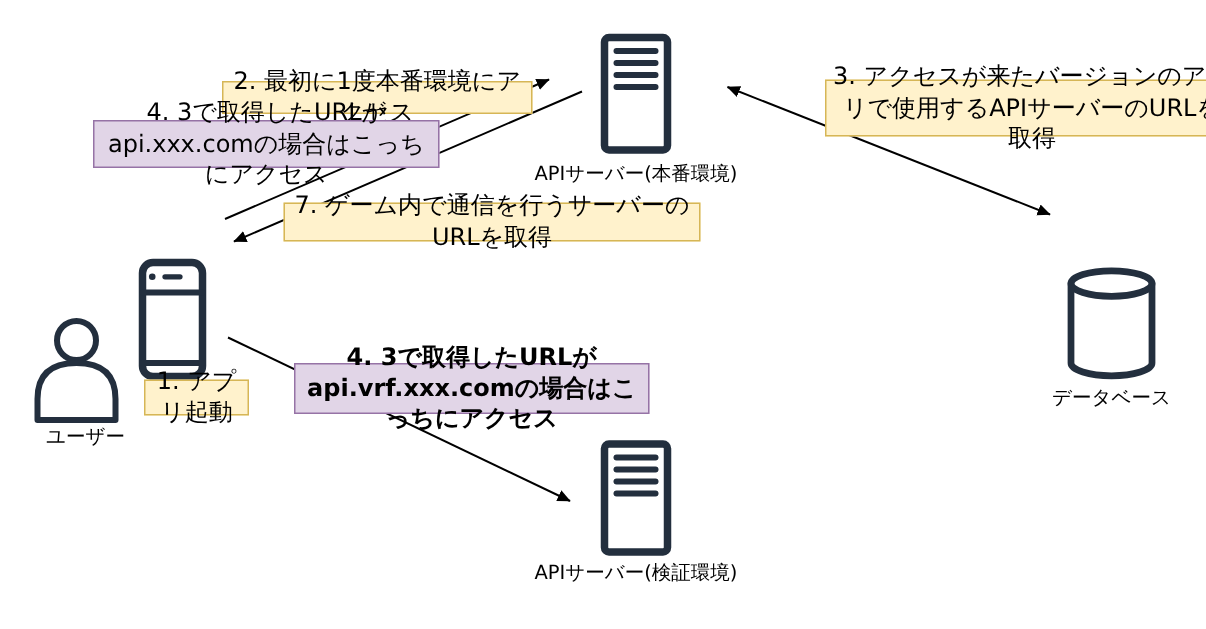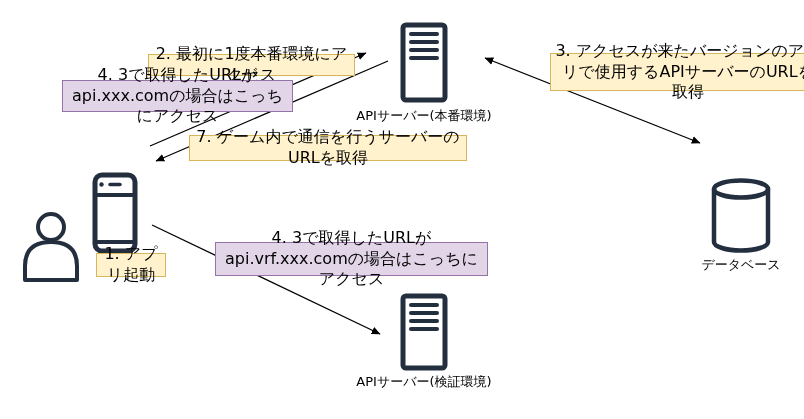--- a/index.html
+++ b/index.html
@@ -117,24 +117,25 @@
   </div>
 
   <div class="note yellow" style="left:512px; top:53px; width:276px; height:38px;margin-left:38px;">
     <span>3. アクセスが来たバージョンのアプリで使用するAPIサーバーのURLを取得</span>
   </div>
 
   <div class="note yellow" style="left:96px; top:253px; width:70px; height:24px;">
     <span>1. アプリ起動</span>
   </div>
 
-  <div class="note purple" style="left:215px; top:242px; width:273px; height:34px;">
+  <div class="note purple" style="left:196px; top:242px; width:237px; height:34px;font-weight:bold;">
     <span>4. 3で取得したURLがapi.vrf.xxx.comの場合はこっちにアクセス</span>
   </div>
 
   <div class="caption" style="left:324px; top:373px; width:200px;">APIサーバー(検証環境)</div>
 
   <div class="caption" style="left:324px; top:107px; width:200px;">APIサーバー(本番環境)</div>
 
   <div class="caption" style="left:666px; top:256px; width:150px;">データベース</div>
 
+  <div class="caption" style="left:7px; top:282px; width:100px;">ユーザー</div>
 
 </div>
 
 </body></html>

